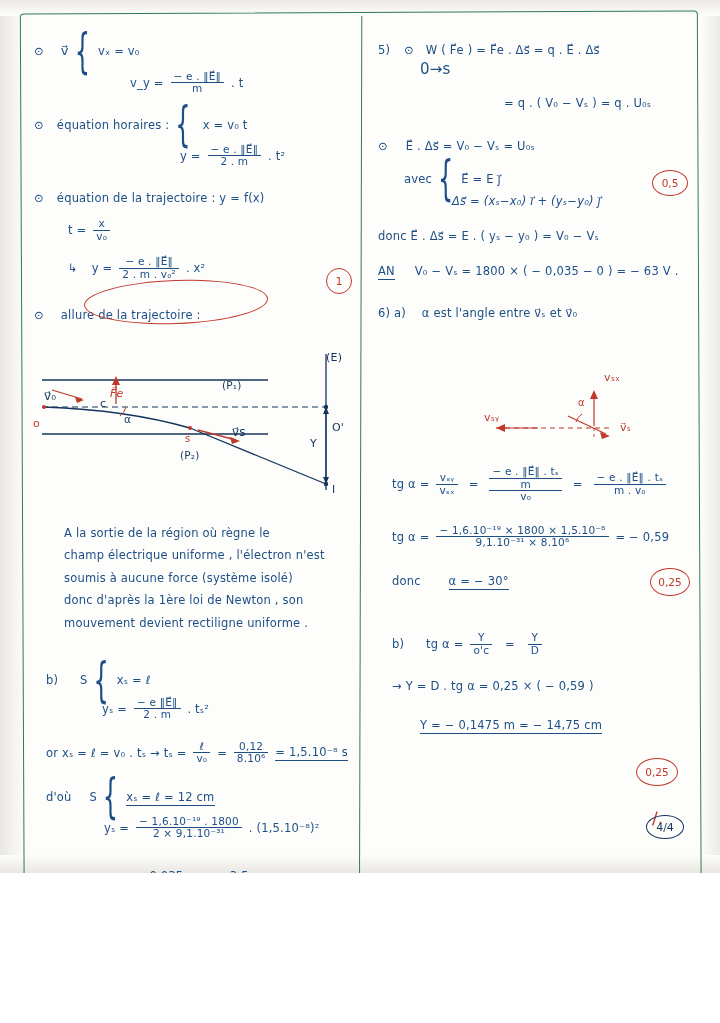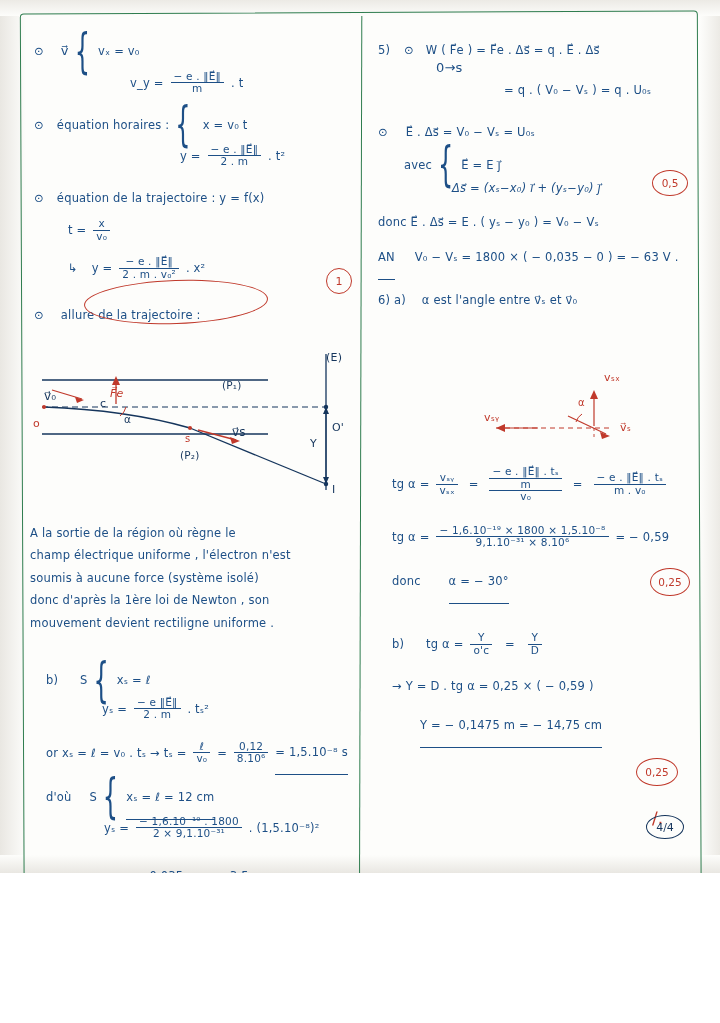--- a/index.html
+++ b/index.html
@@ -97,21 +97,21 @@
   .frac {
     display: inline-block;
     vertical-align: middle;
     text-align: center;
     margin: 0 3px;
     line-height: 1.1;
   }
   .frac .num { display: block; font-size: 10.5px; padding: 0 3px; }
   .frac .den { display: block; font-size: 10.5px; border-top: 1.1px solid currentColor; padding: 0 3px; }
 
-  .uline { border-bottom: 1.2px solid currentColor; padding-bottom: 15px; }
+  .uline { border-bottom: 1.2px solid currentColor; padding-bottom: 1px; }
 
   .circle-note {
     position: absolute;
     border: 1.4px solid #c0392b;
     color: #c0392b;
     border-radius: 50%;
     font-size: 11px;
     display: flex;
     align-items: center;
     justify-content: center;
@@ -283,21 +283,21 @@
   <div class="line" style="position:absolute; left:110px; top:386px; font-size:11px; color:#c0392b;font-style:italic;">F⃗e</div>
   <div class="line" style="position:absolute; left:232px; top:424px; font-size:12px; color:#15355c;">v⃗s</div>
   <div class="line" style="position:absolute; left:124px; top:412px; font-size:10.5px; color:#15355c;">α</div>
   <div class="line" style="position:absolute; left:100px; top:396px; font-size:11px; color:#15355c;">c</div>
   <div class="line" style="position:absolute; left:33px; top:416px; font-size:11px; color:#c0392b;">o</div>
   <div class="line" style="position:absolute; left:332px; top:420px; font-size:11px; color:#15355c;">O'</div>
   <div class="line" style="position:absolute; left:185px; top:432px; font-size:10px; color:#c0392b;">s</div>
   <div class="line" style="position:absolute; left:310px; top:436px; font-size:11px; color:#15355c;">Y</div>
   <div class="line" style="position:absolute; left:332px; top:482px; font-size:11px; color:#15355c;">I</div>
 
-  <div style="position:absolute; left:30px; top:522px; width:300px;" class="para">
+  <div style="position:absolute; left:64px; top:522px; width:300px;" class="para">
     <div>A la sortie de la région où règne le</div>
     <div>champ électrique uniforme , l'électron n'est</div>
     <div>soumis à aucune force (système isolé)</div>
     <div>donc d'après la 1ère loi de Newton , son</div>
     <div>mouvement devient rectiligne uniforme .</div>
   </div>
 
   <div style="position:absolute; left:46px; top:672px;">
     <div class="line">
       <span>b)</span>
@@ -348,22 +348,22 @@
   </div>
   <div class="oval-note" style="left:166px; top:896px; width:34px; height:24px;">0,5</div>
 
   <div class="col col-right">
     <div class="line" style="margin-top:22px;">
       <span>5)</span>
       <span style="margin-left:10px;">⊙</span>
       <span style="margin-left:8px;">W ( F⃗e )</span>
       <span>=  F⃗e . Δs⃗  = q . E⃗ . Δs⃗</span>
     </div>
-    <div class="line" style="margin-left:58px; font-size:13px; margin-top:-2px;">0→s</div>
-    <div class="line" style="margin-top:4px; margin-left:126px;">= q . ( V₀ − Vₛ ) = q . U₀ₛ</div>
+    <div class="line" style="margin-left:42px; font-size:15px; margin-top:-2px;">0→s</div>
+    <div class="line" style="margin-top:15px; margin-left:126px;">= q . ( V₀ − Vₛ ) = q . U₀ₛ</div>
 
     <div class="line" style="margin-top:26px;">
       <span>⊙</span>
       <span style="margin-left:14px;">E⃗ . Δs⃗  =  V₀ − Vₛ = U₀ₛ</span>
     </div>
 
     <div class="line" style="margin-top:16px; margin-left:26px;">
       <span>avec</span>
       <span class="brace">{</span>
       <span>E⃗ = E j⃗</span>

